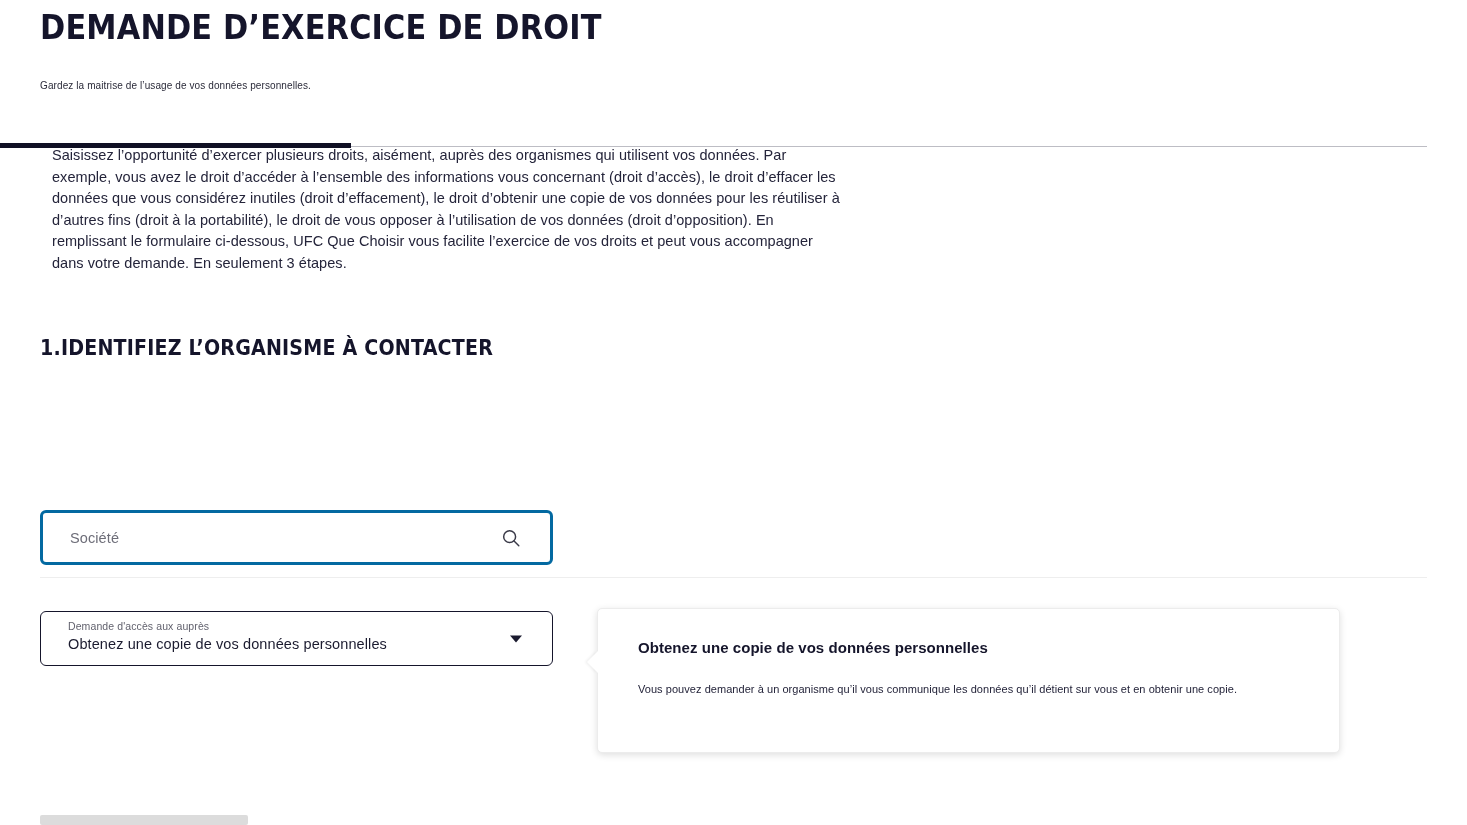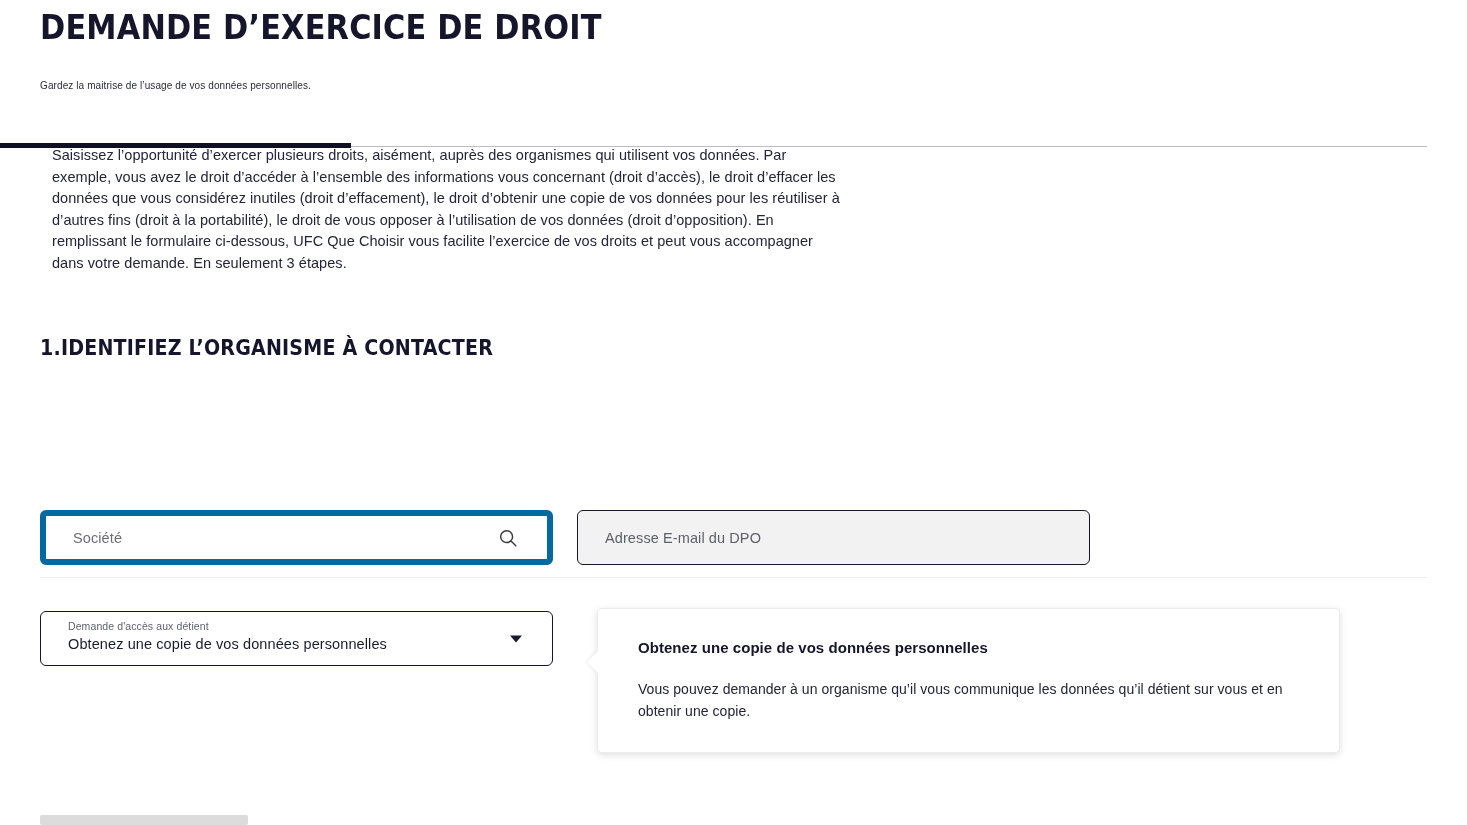--- a/index.html
+++ b/index.html
@@ -98,21 +98,21 @@
     box-sizing: border-box;
     height: 55px;
     border-radius: 6px;
     display: flex;
     align-items: center;
     position: relative;
   }
 
   .field-company {
     width: 513px;
-    border: 6px solid #0369a1;
+    border: 3px solid #0369a1;
     background: #ffffff;
     padding: 0 20px 0 27px;
   }
 
   .field-company .placeholder {
     font-size: 14.5px;
     color: #6d6d78;
     letter-spacing: 0.1px;
     flex: 1;
   }
@@ -211,21 +211,21 @@
   .tooltip-title {
     margin: 0;
     font-size: 15px;
     font-weight: 700;
     color: #15152b;
     letter-spacing: 0.05px;
   }
   .tooltip-text {
     margin: 0;
     padding-top: 22px;
-    font-size: 14px;
+    font-size: 11px;
     line-height: 22px;
     color: #24243a;
     letter-spacing: 0.05px;
   }
 
   .bottom-bar {
     position: absolute;
     left: 40px;
     top: 815px;
     width: 208px;
@@ -255,30 +255,27 @@
     <div class="field field-company">
       <span class="placeholder">Société</span>
       <span class="search-icon">
         <svg viewBox="0 0 24 24" width="22" height="22" fill="none" stroke="currentColor" stroke-width="1.6">
           <circle cx="10.5" cy="10.5" r="6.5"></circle>
           <line x1="15.3" y1="15.3" x2="20.5" y2="20.5" stroke-linecap="round"></line>
         </svg>
       </span>
     </div>
 
-    <div class="field field-email">
-      <span class="placeholder">Adresse E-mail du DPO</span>
-    </div>
 
   </div>
 
   <div class="divider-row"></div>
 
   <div class="select-box">
-    <div class="select-label">Demande d'accès aux détient</div>
+    <div class="select-label">Demande d'accès aux auprès</div>
     <div class="select-value">Obtenez une copie de vos données personnelles</div>
     <span class="caret"></span>
   </div>
 
   <div class="tooltip">
     <p class="tooltip-title">Obtenez une copie de vos données personnelles</p>
     <p class="tooltip-text"> Vous pouvez demander à un organisme qu’il vous communique les données qu’il détient sur vous et en obtenir une copie.</p>
   </div>
 
   <div class="bottom-bar"></div>

